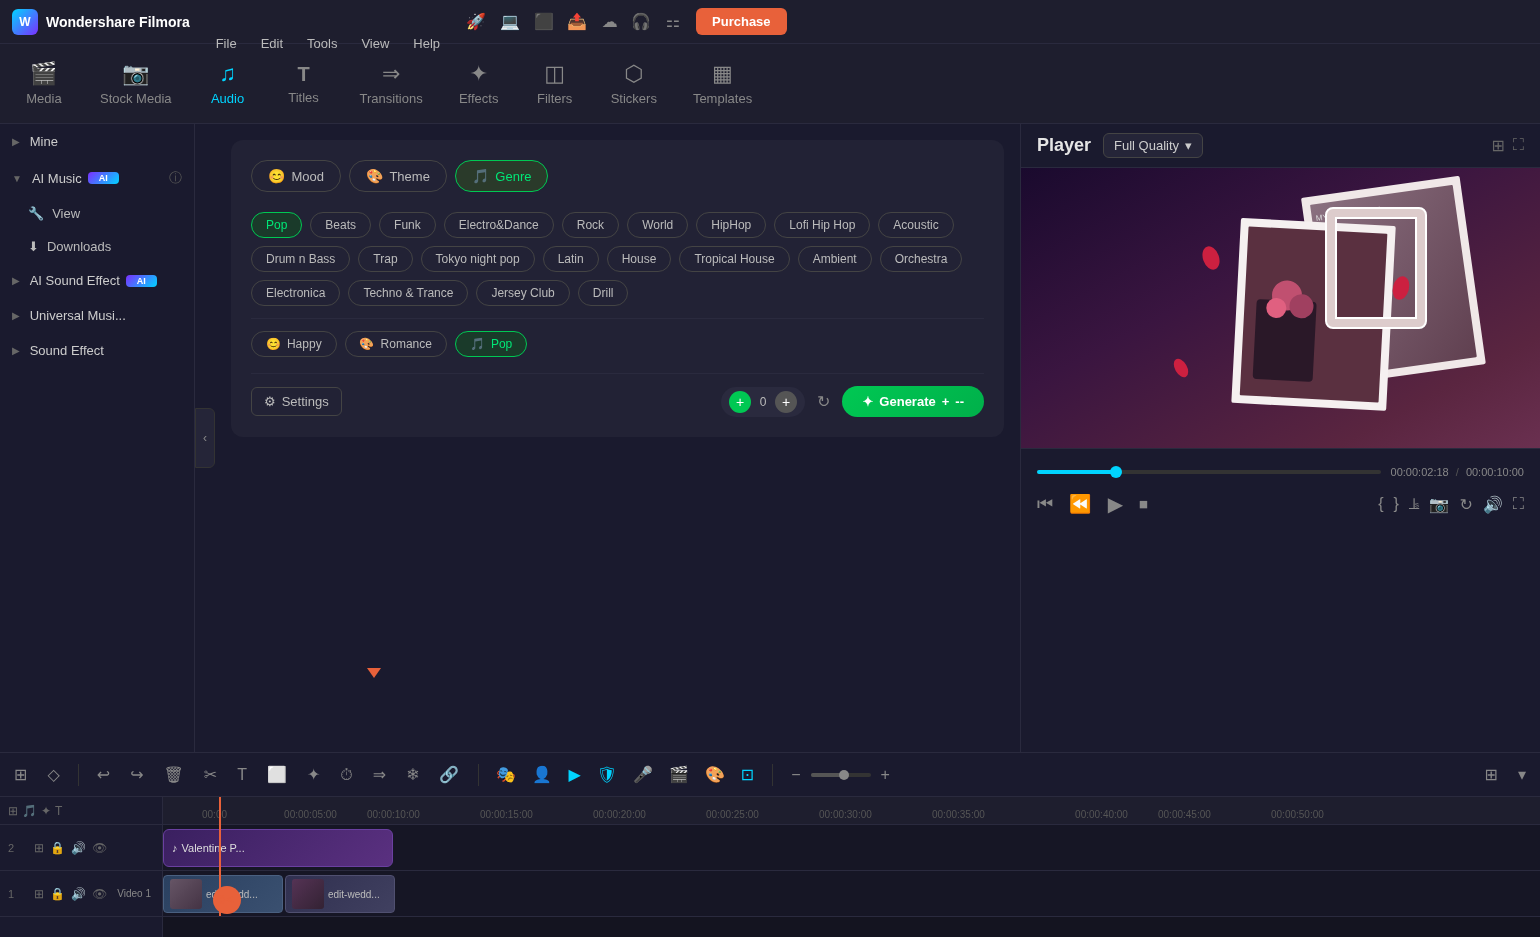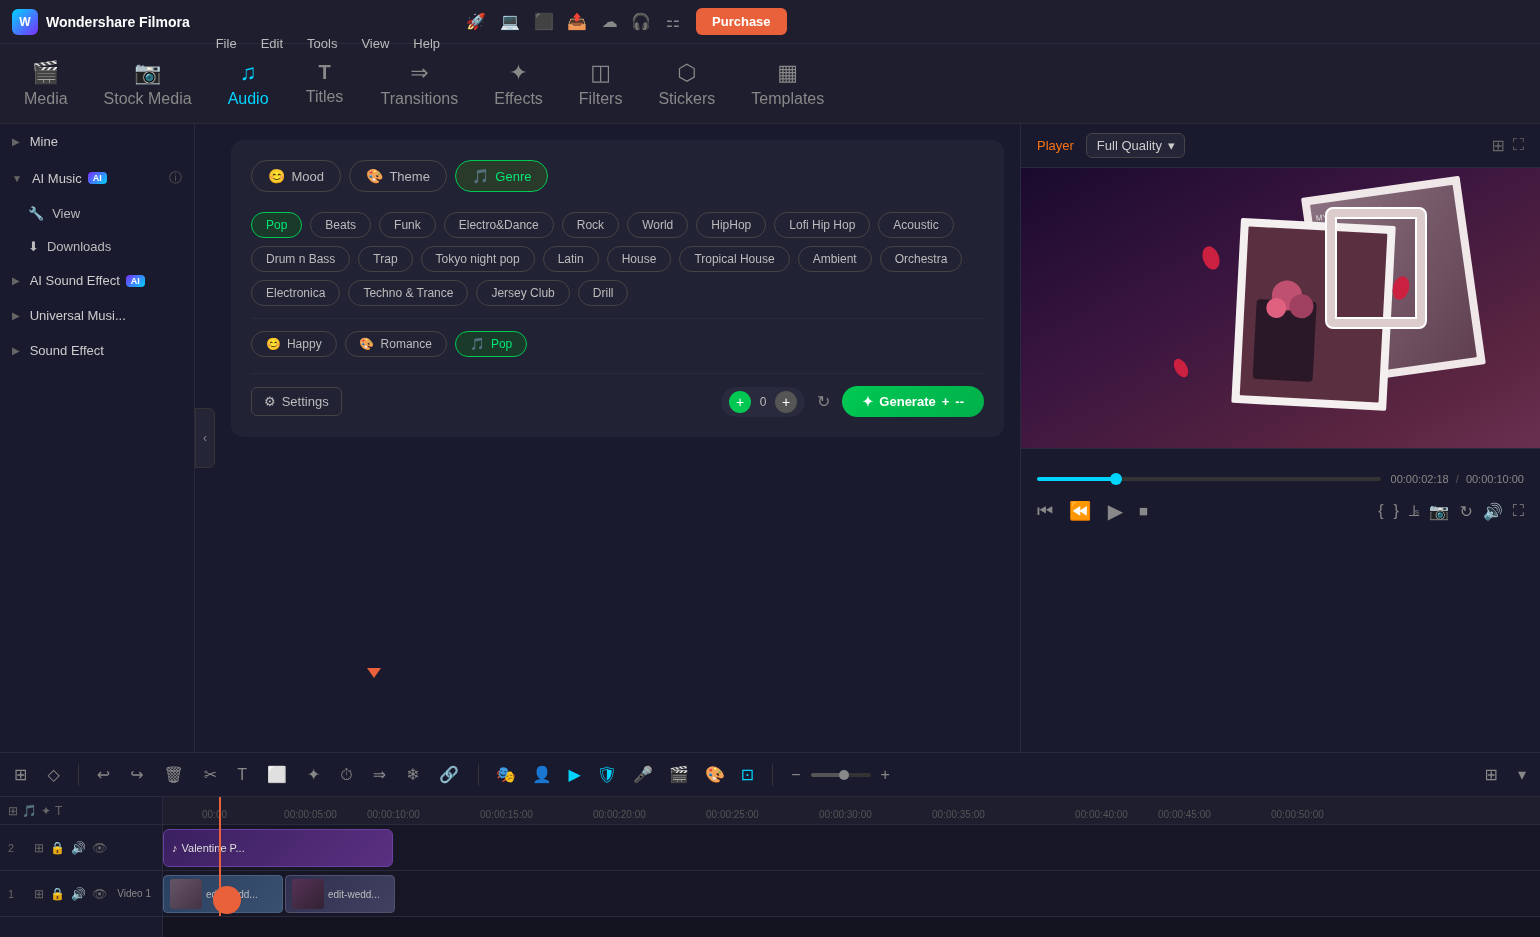--- a/index.html
+++ b/index.html
@@ -18,34 +18,34 @@
     #titlebar .title-icon { cursor: pointer; }
     #titlebar .purchase-btn { background: #e8613a; color: #fff; border: none; padding: 6px 16px; border-radius: 6px; cursor: pointer; font-size: 13px; font-weight: 600; }
 
     
     #tabbar {
       display: flex; align-items: center; background: #1e1e2e; height: 80px; border-bottom: 1px solid #2a2a3e; padding: 0 8px; gap: 4px;
     }
     .tab-item { display: flex; flex-direction: column; align-items: center; gap: 4px; padding: 8px 16px; cursor: pointer; color: #888; border-radius: 8px; min-width: 72px; }
     .tab-item.active { color: #00d4ff; }
     .tab-item .tab-icon { font-size: 22px; }
-    .tab-item .tab-label { font-size: 16px; }
+    .tab-item .tab-label { font-size: 13px; }
     .tab-item.active .tab-label { color: #00d4ff; }
 
     
     #main { display: flex; height: calc(937px - 44px - 80px - 185px); }
 
     
     #sidebar {
       width: 195px; background: #1a1a2e; border-right: 1px solid #2a2a3e; overflow-y: auto; flex-shrink: 0;
     }
     .sidebar-section { }
     .sidebar-header { display: flex; align-items: center; gap: 6px; padding: 10px 12px; cursor: pointer; color: #ccc; font-size: 13px; }
     .sidebar-header .chevron { color: #666; font-size: 10px; margin-right: 4px; }
-    .sidebar-header .ai-badge { background: linear-gradient(135deg, #7b2fff, #00d4ff); color: #fff; font-size: 9px; padding: 1px 5px; border-radius: 4px; font-weight: bold; }
+    .sidebar-header .ai-badge { background: linear-gradient(135deg, #7b2fff, #00d4ff); color: #fff; font-size: 9px; padding: 1px 11px; border-radius: 4px; font-weight: bold; }
     .sidebar-header .info-icon { color: #555; margin-left: auto; }
     .sidebar-item { padding: 9px 16px 9px 28px; cursor: pointer; color: #bbb; display: flex; align-items: center; gap: 8px; font-size: 13px; }
     .sidebar-collapse-btn { width: 20px; height: 60px; background: #252538; border: 1px solid #333; border-radius: 0 6px 6px 0; display: flex; align-items: center; justify-content: center; cursor: pointer; color: #888; flex-shrink: 0; align-self: center; }
 
     
     #content-panel { flex: 1; background: #1a1a2e; padding: 16px; overflow-y: auto; display: flex; flex-direction: column; gap: 12px; }
 
     
     .ai-panel { background: #222235; border-radius: 12px; padding: 20px; }
     .ai-tabs { display: flex; gap: 8px; margin-bottom: 20px; }
@@ -65,27 +65,27 @@
     .gen-controls { display: flex; align-items: center; gap: 8px; }
     .gen-btn { background: linear-gradient(135deg, #00c853, #00b04a); color: #fff; border: none; padding: 8px 20px; border-radius: 20px; cursor: pointer; font-size: 13px; font-weight: 600; display: flex; align-items: center; gap: 6px; }
     .add-btns { display: flex; align-items: center; gap: 4px; background: #2a2a3e; border-radius: 20px; padding: 4px 8px; }
     .add-btn-small { background: #00c853; color: #fff; border: none; width: 22px; height: 22px; border-radius: 50%; cursor: pointer; font-size: 14px; display: flex; align-items: center; justify-content: center; }
     .add-count { color: #bbb; font-size: 12px; min-width: 16px; text-align: center; }
     .refresh-btn { background: transparent; border: none; color: #888; cursor: pointer; font-size: 16px; padding: 4px; }
 
     
     #player-panel { width: 520px; background: #1a1a2e; border-left: 1px solid #2a2a3e; display: flex; flex-direction: column; flex-shrink: 0; }
     .player-header { display: flex; align-items: center; gap: 12px; padding: 10px 16px; border-bottom: 1px solid #2a2a3e; height: 44px; }
-    .player-label { color: #f97316; font-size: 13px; }
+    .player-label { color: #e5e5e5; font-size: 18px; font-weight: bold; }
     .quality-select { background: #252538; color: #ccc; border: 1px solid #444; padding: 4px 10px; border-radius: 6px; font-size: 13px; display: flex; align-items: center; gap: 6px; cursor: pointer; }
     .player-view-icons { margin-left: auto; display: flex; gap: 8px; color: #666; font-size: 16px; }
     .preview-placeholder { width: 100%; height: 280px; background: linear-gradient(135deg, #1a0a2e 0%, #2a1040 30%, #3a1530 60%, #4a2040 100%); position: relative; overflow: hidden; }
     .preview-content { position: absolute; inset: 0; display: flex; align-items: center; justify-content: center; }
 
-    .player-controls { padding: 24px 16px; border-top: 1px solid #2a2a3e; }
+    .player-controls { padding: 17px 16px; border-top: 1px solid #2a2a3e; }
     .progress-bar-container { display: flex; align-items: center; gap: 10px; margin-bottom: 10px; }
     .progress-bar { flex: 1; height: 4px; background: #333; border-radius: 2px; position: relative; cursor: pointer; }
     .progress-fill { height: 100%; background: #00d4ff; border-radius: 2px; width: 23%; }
     .progress-thumb { position: absolute; top: 50%; right: 77%; transform: translate(50%, -50%); width: 12px; height: 12px; background: #00d4ff; border-radius: 50%; }
     .time-display { color: #888; font-size: 11px; white-space: nowrap; }
     .time-sep { color: #555; margin: 0 4px; }
     .ctrl-buttons { display: flex; align-items: center; gap: 16px; padding: 4px 0; }
     .ctrl-btn { background: transparent; border: none; color: #888; cursor: pointer; font-size: 18px; }
     .ctrl-btn.play { font-size: 20px; }
     .extra-controls { display: flex; align-items: center; gap: 10px; margin-left: auto; color: #888; font-size: 16px; }

